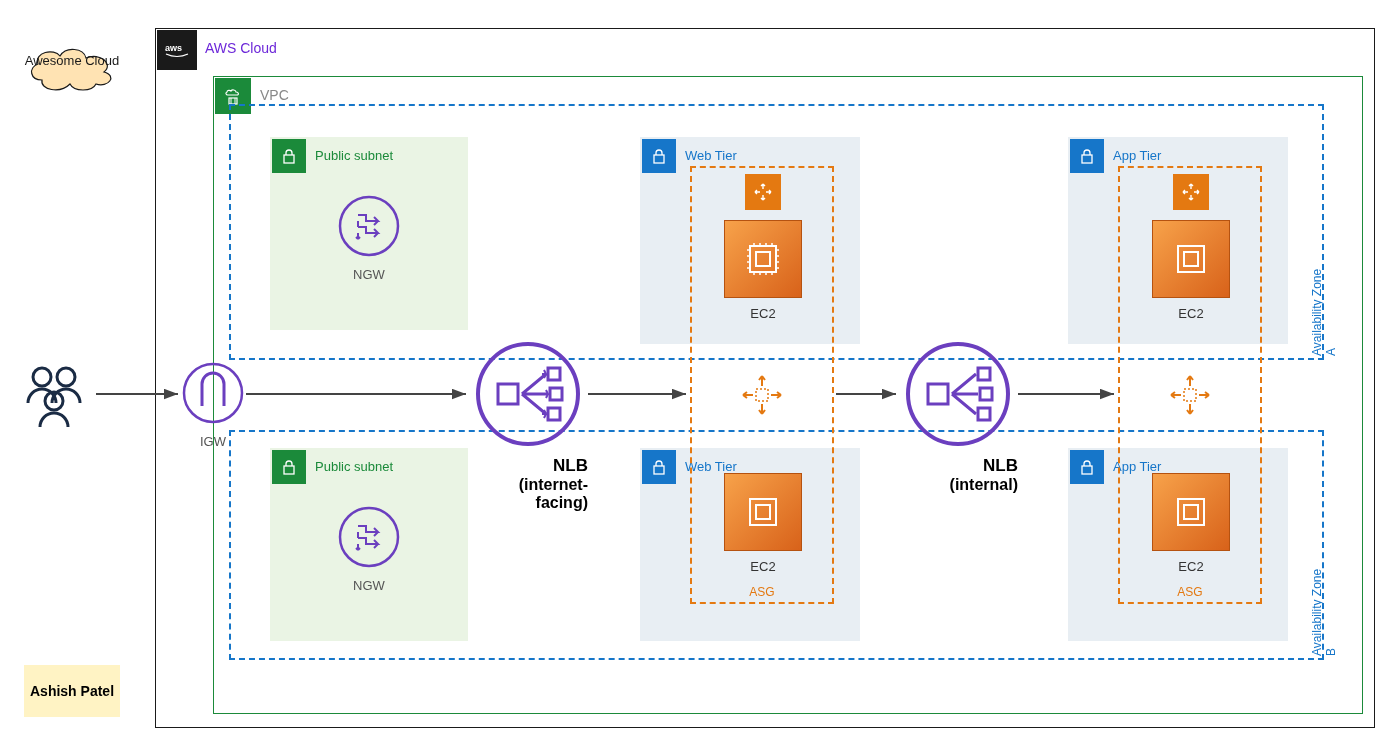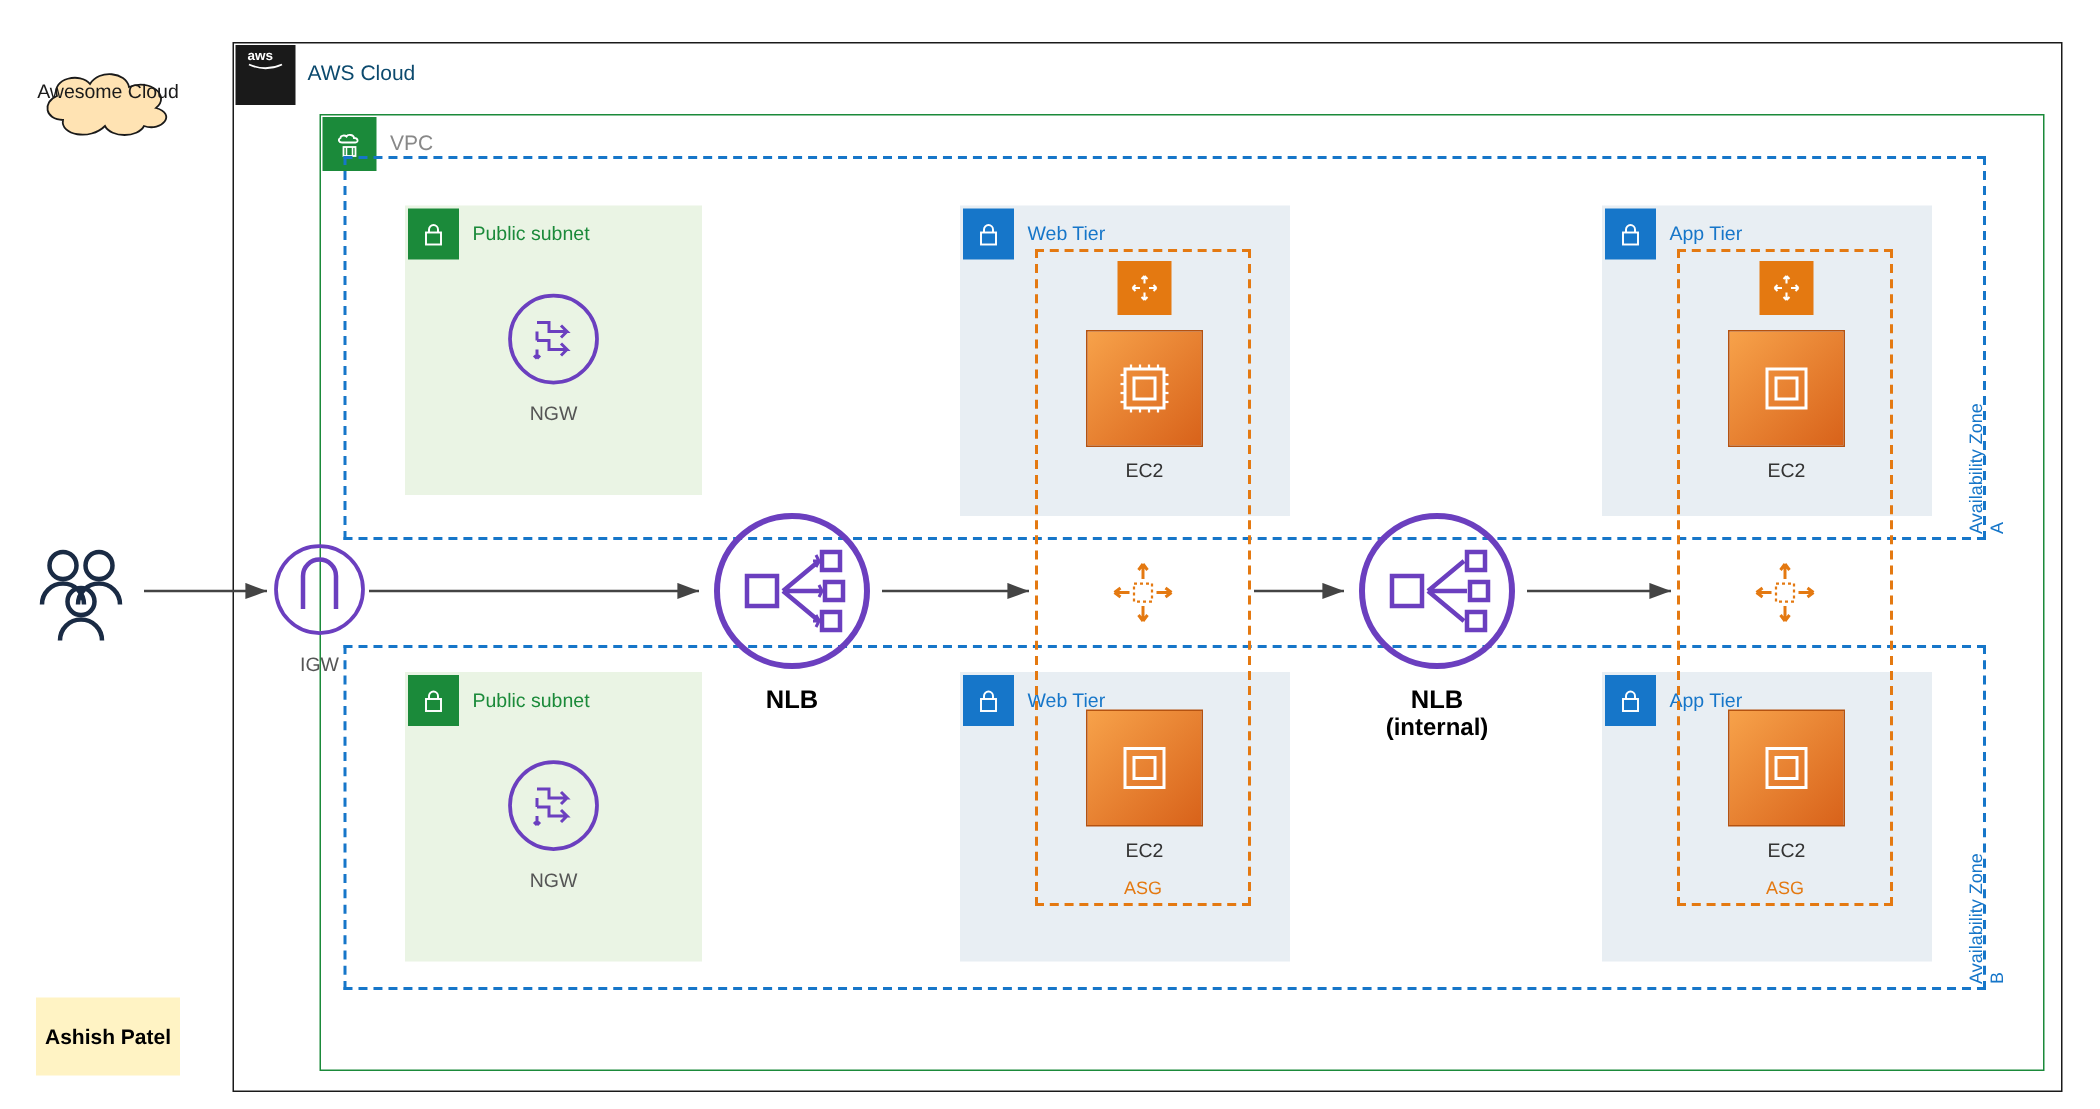--- a/index.html
+++ b/index.html
@@ -1,41 +1,41 @@
 <!DOCTYPE html>
 <html><head>
 <meta charset="utf-8">
 <style>
   * { box-sizing: border-box; margin: 0; padding: 0; }
   body { font-family: -apple-system, BlinkMacSystemFont, "Segoe UI", Arial, sans-serif; background: #fff; width: 1400px; height: 739px; position: relative; }
   .abs { position: absolute; }
   .label { font-size: 13px; }
-  .bold { font-weight: 700; }
+  .bold { font-weight: 700; text-align: right; }
   .center { text-align: center; }
 </style>
 </head>
 <body>
 
 <div class="abs" style="left:22px; top:42px; width:100px; text-align:center;">
   <svg width="100" height="52" viewBox="0 0 100 52">
     <path d="M20 38 C8 38 6 26 16 22 C12 10 32 6 38 14 C44 4 62 6 64 16 C78 10 92 22 82 30 C96 34 86 46 74 42 C70 50 52 50 48 42 C38 52 18 48 20 38 Z" fill="#ffe3b3" stroke="#1a1a1a" stroke-width="1.2"></path>
   </svg>
   <div style="position:absolute; left:0; top:11px; width:100px; font-size:13px; font-weight:400; color:#1a1a1a;">Awesome Cloud</div>
 </div>
 
 <div class="abs" style="left:24px; top:665px; background:#fff3c4; padding:18px 6px; font-size:14px; font-weight:600;">Ashish Patel</div>
 
 <div class="abs" style="left:155px; top:28px; width:1220px; height:700px; border:1px solid #1a1a1a;"></div>
-<div class="abs" style="left:157px; top:30px; width:40px; height:40px; background:#1a1a1a; display:flex; align-items:flex-start; justify-content:center;">
+<div class="abs" style="left:157px; top:30px; width:40px; height:40px; background:#1a1a1a; display:flex; align-items:center; justify-content:center;">
   <svg width="28" height="18" viewBox="0 0 28 18">
     <text x="2" y="10" font-size="9" fill="#fff" font-weight="700">aws</text>
     <path d="M3 13 Q14 18 25 13" stroke="#fff" fill="none" stroke-width="1.2"></path>
   </svg>
 </div>
-<div class="abs label" style="left:205px; top:40px; font-size:14px; color:#0c4a6e;">AWS Cloud</div>
+<div class="abs label" style="left:205px; top:40px; font-size:14px; color:#6d28d9;">AWS Cloud</div>
 
 <div class="abs" style="left:213px; top:76px; width:1150px; height:638px; border:1px solid #1b8a3a;"></div>
 <div class="abs" style="left:215px; top:78px; width:36px; height:36px; background:#1b8a3a; display:flex; align-items:center; justify-content:center;">
   <svg width="22" height="22" viewBox="0 0 22 22">
     <path d="M6 10 C4 10 3 8 5 7 C5 5 8 5 9 6 C10 4 14 5 14 7 C17 7 17 10 15 10 Z" fill="none" stroke="#fff" stroke-width="1.2"></path>
     <rect x="7" y="13" width="8" height="6" fill="none" stroke="#fff" stroke-width="1.2"></rect>
     <line x1="9" y1="13" x2="9" y2="19" stroke="#fff" stroke-width="1"></line>
     <line x1="13" y1="13" x2="13" y2="19" stroke="#fff" stroke-width="1"></line>
   </svg>
 </div>
@@ -234,20 +234,21 @@
     <rect x="24" y="44" width="20" height="20" fill="none" stroke="#6b3fbf" stroke-width="3"></rect>
     <path d="M48 54 L72 34 M48 54 L74 54 M48 54 L72 74" stroke="#6b3fbf" stroke-width="3" fill="none"></path>
     <rect x="74" y="28" width="12" height="12" fill="none" stroke="#6b3fbf" stroke-width="3"></rect>
     <rect x="76" y="48" width="12" height="12" fill="none" stroke="#6b3fbf" stroke-width="3"></rect>
     <rect x="74" y="68" width="12" height="12" fill="none" stroke="#6b3fbf" stroke-width="3"></rect>
     <path d="M68 34 L72 34 L70 30 M72 34 L70 38" stroke="#6b3fbf" stroke-width="2" fill="none"></path>
     <path d="M70 54 L74 54 L72 50 M74 54 L72 58" stroke="#6b3fbf" stroke-width="2" fill="none"></path>
     <path d="M68 74 L72 74 L70 70 M72 74 L70 78" stroke="#6b3fbf" stroke-width="2" fill="none"></path>
   </svg>
   <div class="bold" style="font-size:17px; margin-top:4px;">NLB</div>
+  <div class="bold" style="font-size:16px;">(internet-facing)</div>
 </div>
 
 <div class="abs center" style="left:898px; top:340px; width:120px;">
   <svg width="108" height="108" viewBox="0 0 108 108">
     <circle cx="54" cy="54" r="50" fill="none" stroke="#6b3fbf" stroke-width="4"></circle>
     <rect x="24" y="44" width="20" height="20" fill="none" stroke="#6b3fbf" stroke-width="3"></rect>
     <path d="M48 54 L72 34 M48 54 L74 54 M48 54 L72 74" stroke="#6b3fbf" stroke-width="3" fill="none"></path>
     <rect x="74" y="28" width="12" height="12" fill="none" stroke="#6b3fbf" stroke-width="3"></rect>
     <rect x="76" y="48" width="12" height="12" fill="none" stroke="#6b3fbf" stroke-width="3"></rect>
     <rect x="74" y="68" width="12" height="12" fill="none" stroke="#6b3fbf" stroke-width="3"></rect>

